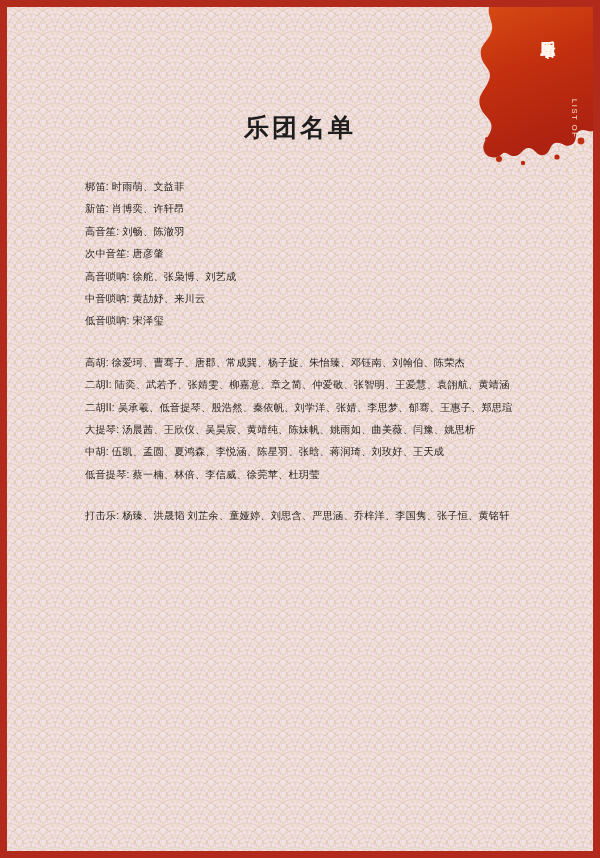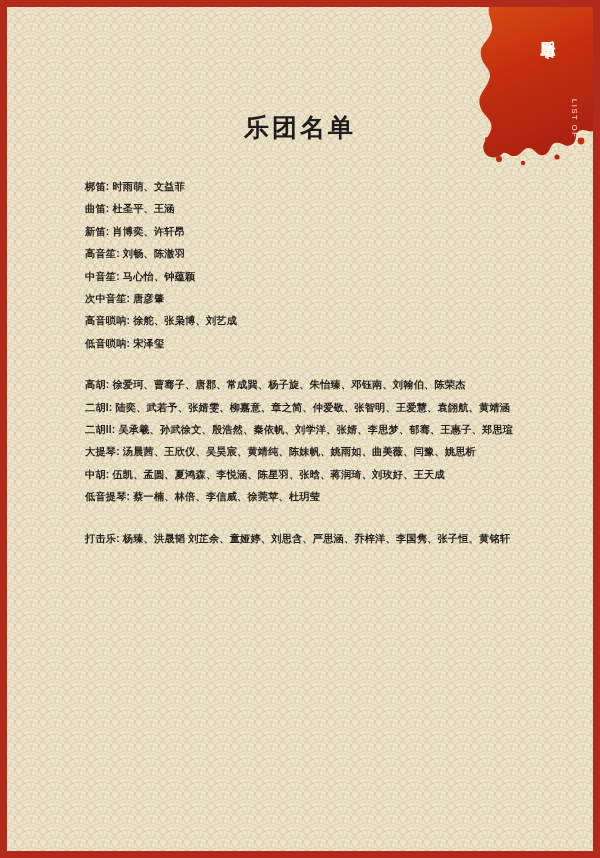--- a/index.html
+++ b/index.html
@@ -14,21 +14,21 @@
     overflow: hidden;
   }
 
   
   .page {
     position: relative;
     width: 600px;
     height: 858px;
     box-sizing: border-box;
     border: 7px solid #b22a1b;
-    background-color: #4d7c0f;
+    background-color: #8b5cf6;
     overflow: hidden;
   }
 
   
   .page::before {
     content: "";
     position: absolute;
     inset: 0;
     background-color: #fbf1e3;
     background-image:
@@ -112,21 +112,20 @@
   }
 
   
   .roster {
     margin: 32px 0 0 0;
     padding: 0 0 0 78px;
     box-sizing: border-box;
   }
   .group {
     margin-bottom: 19px;
-    font-weight: bold;
   }
   .group:last-child { margin-bottom: 16px; }
 
   .line {
     font-size: 10.2px;
     line-height: 22.4px;
     color: #231f1c;
     white-space: nowrap;
     letter-spacing: 0.2px;
   }
@@ -163,34 +162,33 @@
   <div class="corner-label">乐团名单</div>
   <div class="corner-label-en">LIST OF THE ORCHESTRA</div>
 
   <div class="content">
     <h1 class="title">乐团名单</h1>
 
     <div class="roster">
 
       <div class="group">
         <div class="line">梆笛: 时雨萌、文益菲</div>
-        <div class="line">曲笛: 杜圣平、王涵</div>
         <div class="line">新笛: 肖博奕、许轩昂</div>
         <div class="line">高音笙: 刘畅、陈澈羽</div>
-        <div class="line">中音笙: 马心怡、钟蕴颖</div>
         <div class="line">次中音笙: 唐彦肇</div>
         <div class="line">高音唢呐: 徐舵、张枭博、刘艺成</div>
+        <div class="line">中音唢呐: 黄劼妤、来川云</div>
         <div class="line">低音唢呐: 宋泽玺</div>
       </div>
 
 
       <div class="group">
         <div class="line">高胡: 徐爱珂、曹骞子、唐郡、常成巽、杨子旋、朱怡臻、邓钰南、刘翰伯、陈荣杰</div>
         <div class="line">二胡I: 陆奕、武若予、张婧雯、柳嘉意、章之简、仲爱敬、张智明、王爱慧、袁翖航、黄靖涵</div>
-        <div class="line">二胡II: 吴承羲、孙武徐文、殷浩然、秦依帆、刘学洋、张婧、李思梦、郁骞、王惠子、郑思瑄</div>
+        <div class="line">二胡II: 吴承羲、低音提琴、殷浩然、秦依帆、刘学洋、张婧、李思梦、郁骞、王惠子、郑思瑄</div>
         <div class="line">大提琴: 汤晨茜、王欣仪、吴昊宸、黄靖纯、陈妹帆、姚雨如、曲美薇、闫豫、姚思析</div>
         <div class="line">中胡: 伍凯、孟圆、夏鸿森、李悦涵、陈星羽、张晗、蒋润琦、刘玫好、王天成</div>
         <div class="line">低音提琴: 蔡一楠、林倍、李信威、徐莞苹、杜玥莹</div>
       </div>
 
       <div class="group">
         <div class="line">打击乐: 杨臻、洪晟韬 刘芷余、童娅婷、刘思含、严思涵、乔梓洋、李国隽、张子恒、黄铭轩</div>
       </div>
     </div>
   </div>

